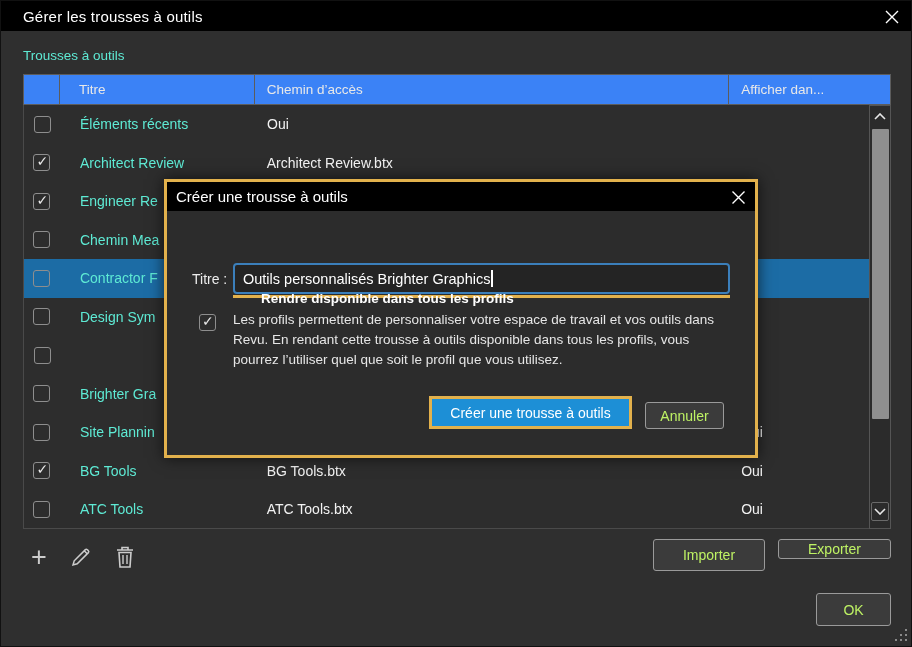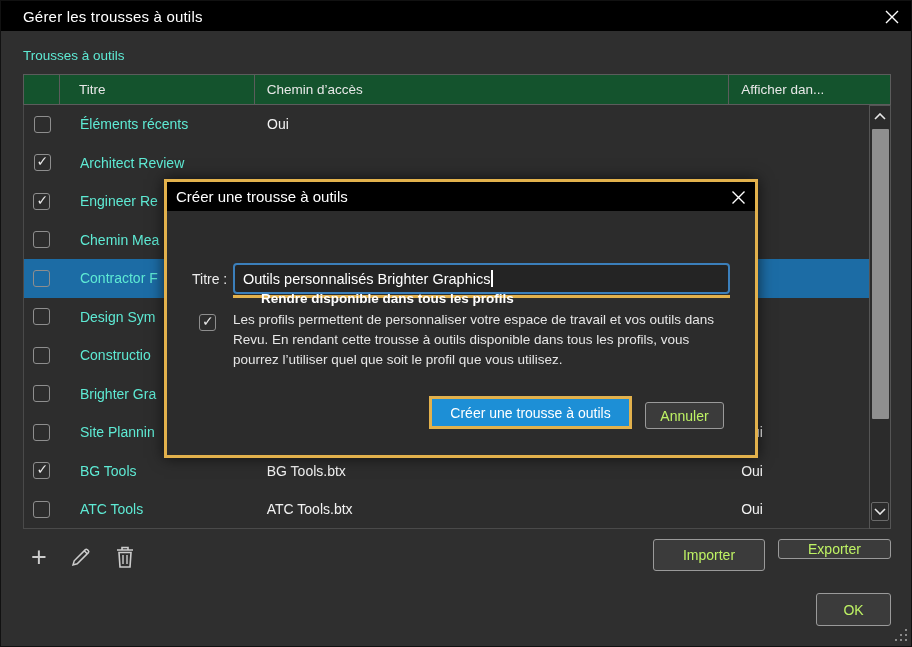--- a/index.html
+++ b/index.html
@@ -8,21 +8,21 @@
 
   
   .titlebar { position:absolute; left:0; top:0; width:100%; height:30px; background:#000; display:flex; align-items:center; }
   .titlebar .wtitle { color:#fff; font-size:15px; padding-left:22px; letter-spacing:.2px; }
   .win-close { position:absolute; right:11px; top:7px; width:17px; height:17px; display:flex; align-items:center; justify-content:center; cursor:pointer; }
 
   .panel-label { position:absolute; left:22px; top:47px; color:#5eead4; font-size:13.5px; }
 
   
   .table { position:absolute; left:22px; top:73px; width:868px; height:455px; }
-  .thead { position:absolute; left:0; top:0; width:868px; height:31px; background:#14532d; border:1px solid #5c5c5c; display:flex; }
+  .thead { position:absolute; left:0; top:0; width:868px; height:31px; background:#3b82f6; border:1px solid #5c5c5c; display:flex; }
   .th { height:100%; display:flex; align-items:center; color:#e8e8e8; font-size:13.5px; border-right:1px solid #5c5c5c; }
   .th:last-child { border-right:none; }
   .th.c0 { width:36px; }
   .th.c1 { width:195px; padding-left:19px; }
   .th.c2 { width:475px; padding-left:12px; }
   .th.c3 { width:161px; padding-left:12px; }
 
   .tbody { position:absolute; left:0; top:31px; width:846px; height:424px; background:#2d2d2d; border-left:1px solid #4a4a4a; border-bottom:1px solid #4a4a4a; overflow:hidden; }
   .row { position:relative; width:100%; height:38.5px; display:flex; align-items:center; }
   .row.selected { background:var(--selected,#1c6ca5); }
@@ -109,20 +109,21 @@
             <div class="cb"></div>
           </div>
           <div class="cell1">Éléments récents</div>
           <div class="cell3">Oui</div>
         </div>
         <div class="row">
           <div class="cell0">
             <div class="cb checked"></div>
           </div>
           <div class="cell1">Architect Review</div>
+          <div class="cell2">Architect Review.btx</div>
           <div class="cell3"></div>
         </div>
         <div class="row">
           <div class="cell0">
             <div class="cb checked"></div>
           </div>
           <div class="cell1">Engineer Re</div>
           <div class="cell2"></div>
           <div class="cell3"></div>
         </div>
@@ -147,21 +148,20 @@
             <div class="cb"></div>
           </div>
           <div class="cell1">Design Sym</div>
           <div class="cell2"></div>
           <div class="cell3"></div>
         </div>
         <div class="row">
           <div class="cell0">
             <div class="cb"></div>
           </div>
-          <div class="cell1">Constructio</div>
           <div class="cell2"></div>
           <div class="cell3"></div>
         </div>
         <div class="row">
           <div class="cell0">
             <div class="cb"></div>
           </div>
           <div class="cell1">Brighter Gra</div>
           <div class="cell2"></div>
           <div class="cell3"></div>

